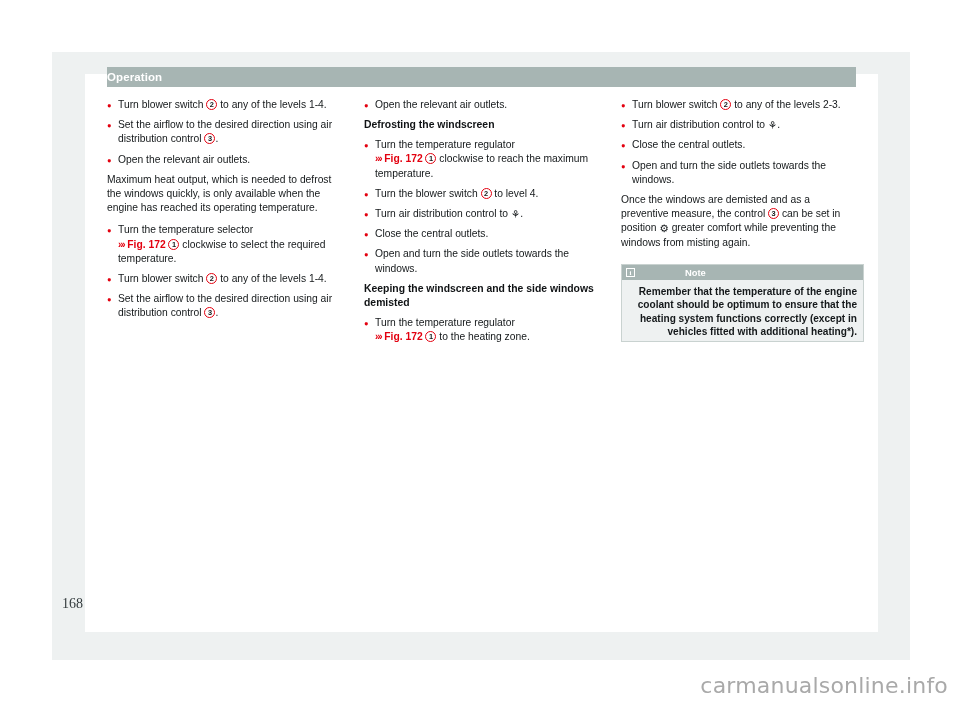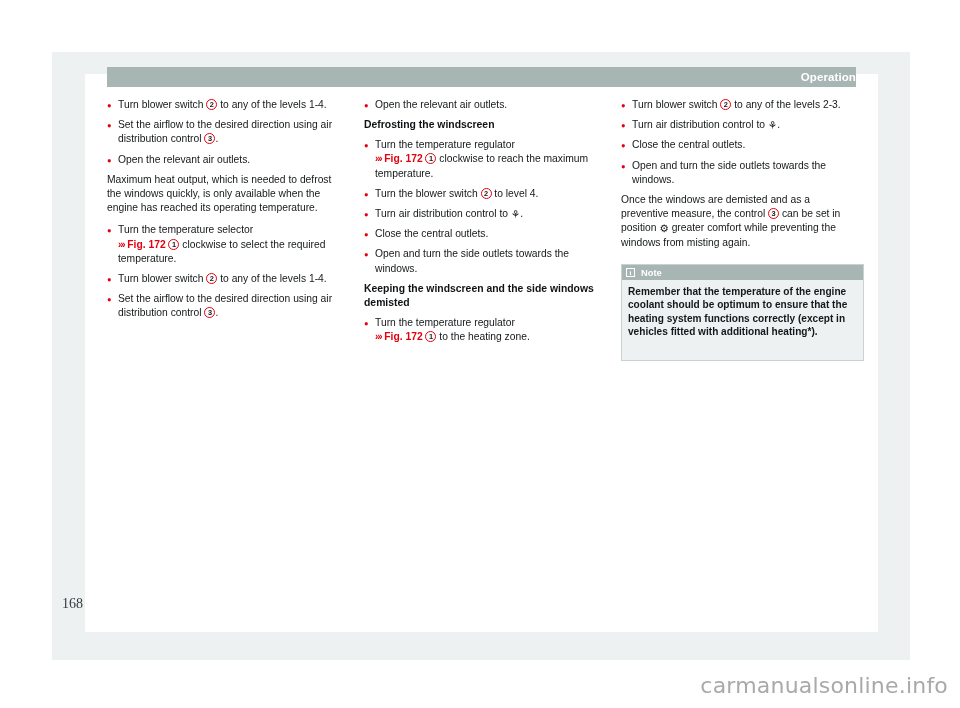--- a/index.html
+++ b/index.html
@@ -29,21 +29,21 @@
     position:absolute;
     left:22px; top:-7px;
     width:749px; height:20px;
     background:#a7b5b3;
   }
   .chapter-bar .chapter-title{
     color:#ffffff;
     font-size:11.5px;
     font-weight:bold;
     line-height:20px;
-    text-align:right;
+    text-align:left;
     letter-spacing:.1px;
   }
   .columns{
     position:absolute;
     left:22px; top:24px;
     width:752px;
     display:flex;
     gap:27px;
   }
   .col{width:238px;}
@@ -133,27 +133,29 @@
     font-weight:bold;
     line-height:8px;
     text-align:center;
     box-sizing:border-box;
     font-family:"Liberation Serif", serif;
   }
   .notebox-title{
     color:#ffffff;
     font-size:9.4px;
     font-weight:bold;
+    margin-left:44px;
   }
   .notebox-body{
-    padding:5px 6px 22px 6px;
+    padding:5px 6px 3px 6px;
     font-size:10.1px;
     line-height:13.4px;
     font-weight:bold;
     color:#14181a;
+    text-align:right;
   }
   
   .folio{
     position:absolute;
     left:62px; top:596px;
     font-size:14px;
     color:#333b3d;
     font-family:"Liberation Serif", serif;
   }
   

